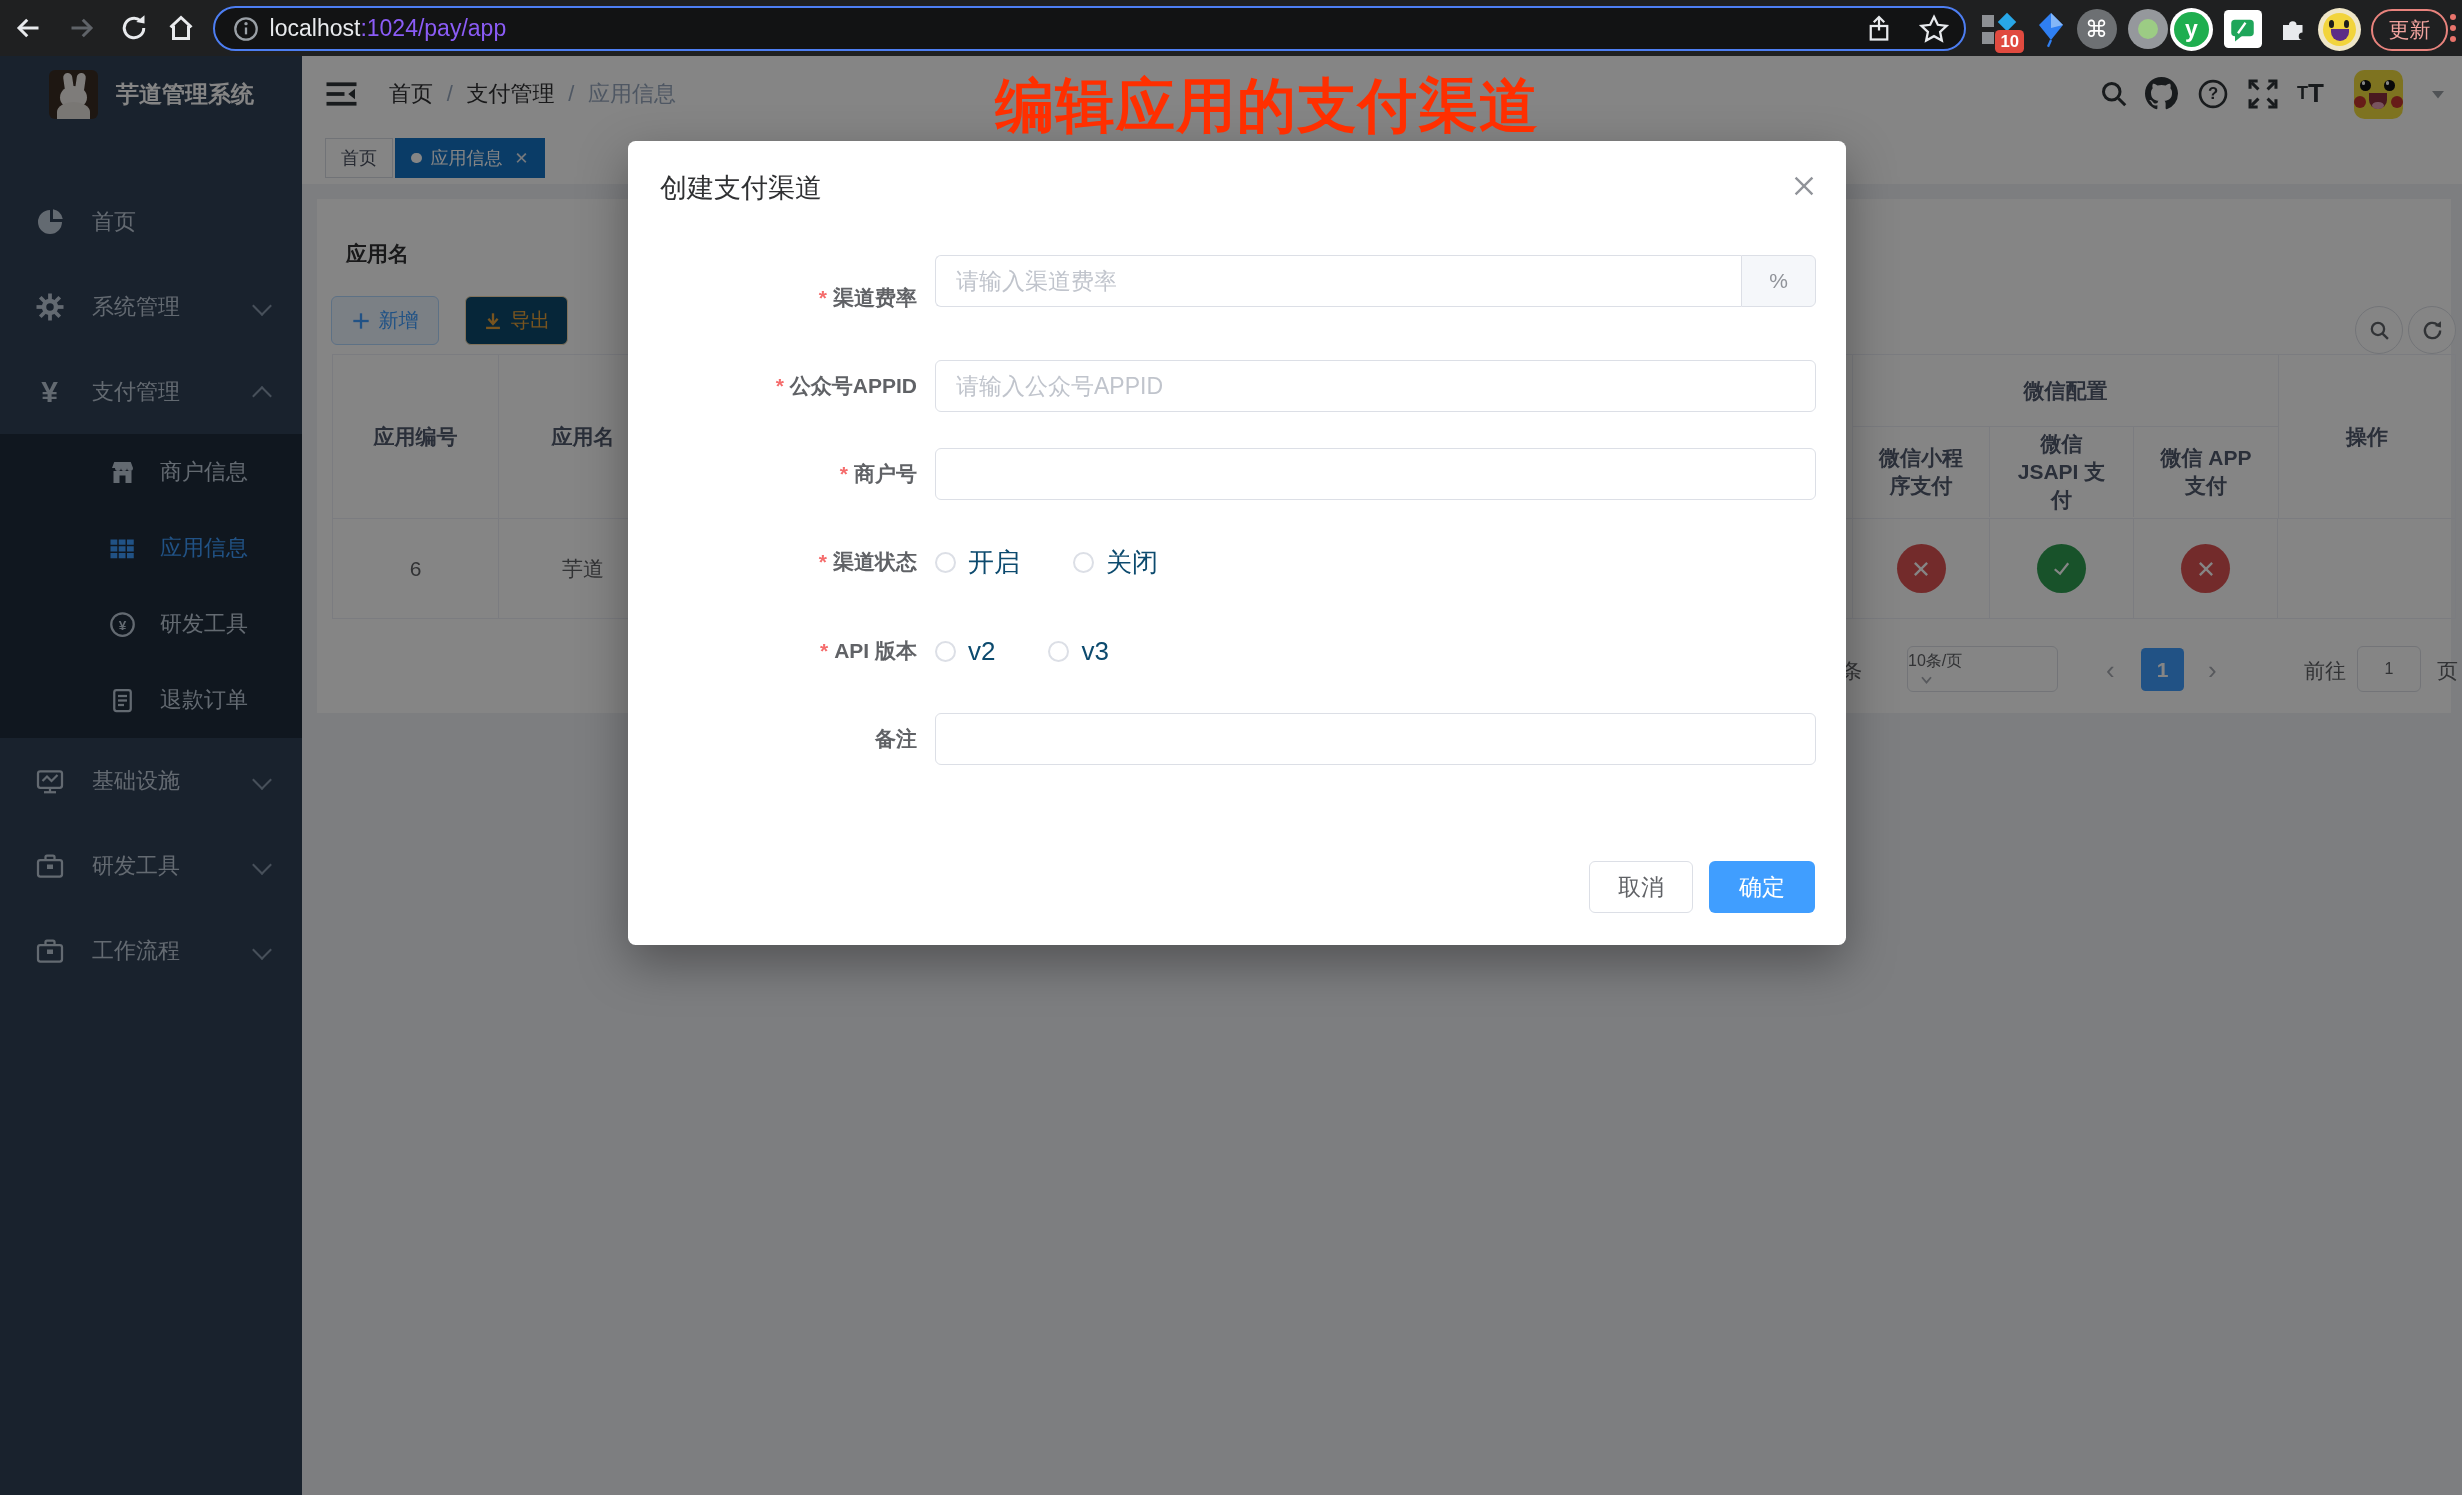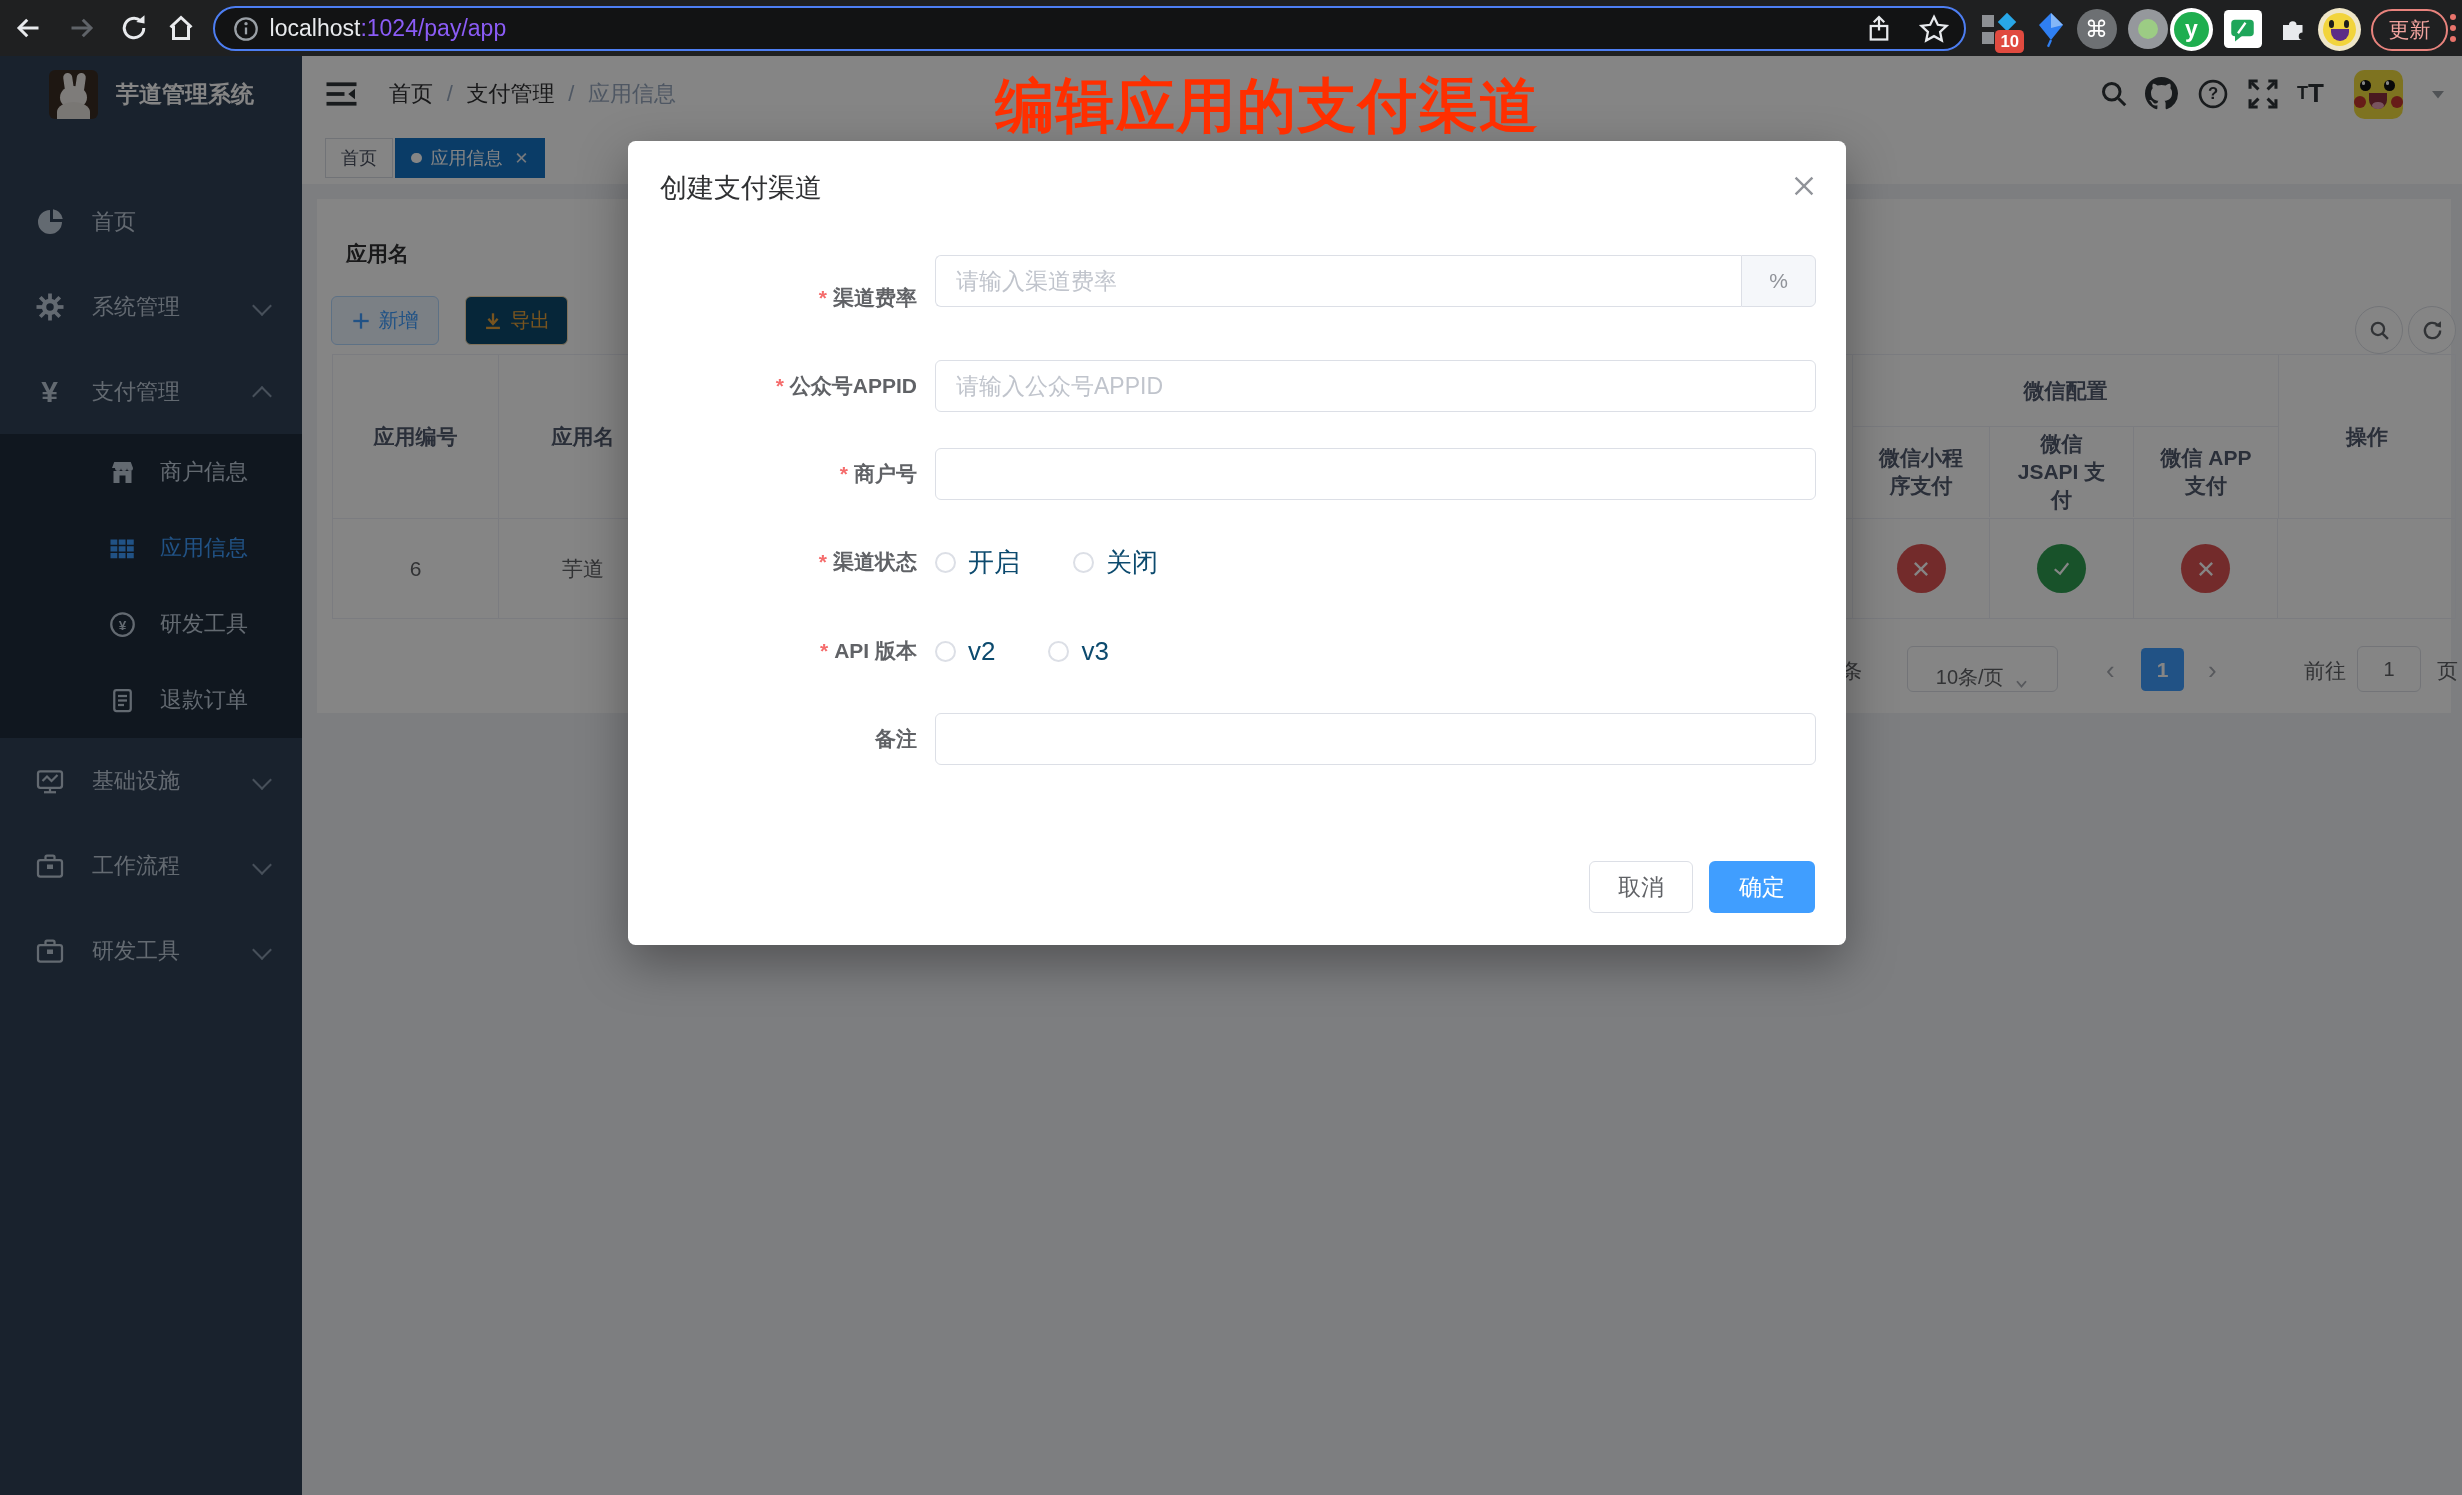--- a/index.html
+++ b/index.html
@@ -83,21 +83,21 @@
   .grp-bot .hc{padding:0 18px;}
   .td-row{display:flex;height:99px;color:#606266;}
   .tc{display:flex;align-items:center;justify-content:center;border-right:1.5px solid #ebeef5;box-sizing:border-box;}
   .stc{width:49px;height:49px;border-radius:50%;display:flex;align-items:center;justify-content:center;}
   .stc.err{background:#dd5353;} .stc.ok{background:#2f9e52;}
   .alink{display:flex;align-items:center;color:#409EFF;font-size:21px;cursor:pointer;}
   .alink svg{margin-right:6px;}
 
   .pg-item{position:absolute;font-size:21px;color:#606266;}
   .pg-box{position:absolute;border:1.5px solid #dcdfe6;border-radius:6px;box-sizing:border-box;display:flex;
-          align-items:flex-end;justify-content:center;font-size:20px;color:#606266;background:#fff;}
+          align-items:flex-start;justify-content:center;font-size:16px;color:#606266;background:#fff;flex-direction:column;}
   .pg-cur{position:absolute;width:43px;height:43px;background:#409EFF;color:#fff;border-radius:4.6px;display:flex;
           align-items:center;justify-content:center;font-size:21px;font-weight:700;}
   .pg-arrow{position:absolute;font-size:26px;color:#a8abb2;top:456px;cursor:pointer;}
 
   
   .overlay{position:absolute;left:0;top:56px;width:2462px;height:1439px;background:rgba(0,0,0,0.48);z-index:40;}
   .modal{position:absolute;left:628px;top:141px;width:1218px;height:804px;background:#fff;border-radius:7.6px;
          box-shadow:0 18px 49px rgba(0,0,0,.35);z-index:50;}
   .m-title{position:absolute;left:32px;top:29px;font-size:27px;color:#303133;}
   .m-close{position:absolute;right:29px;top:32px;cursor:pointer;}
@@ -346,32 +346,32 @@
     <i class="chev down"></i>
   </div>
   <div class="m-item">
     <span class="mi">
       <svg width="30" height="30" viewBox="0 0 40 40">
           <rect x="4" y="12" width="32" height="22" rx="3" fill="none" stroke="#bfcbd9" stroke-width="3"></rect>
           <path d="M14 12 V8 a2 2 0 0 1 2-2 h8 a2 2 0 0 1 2 2 v4" fill="none" stroke="#bfcbd9" stroke-width="3"></path>
           <rect x="16" y="18" width="8" height="6" fill="#bfcbd9"></rect>
         </svg>
     </span>
-    <span>工作流程</span>
+    <span>研发工具</span>
     <i class="chev down"></i>
   </div>
   <div class="m-item">
     <span class="mi">
       <svg width="30" height="30" viewBox="0 0 40 40">
           <rect x="4" y="12" width="32" height="22" rx="3" fill="none" stroke="#bfcbd9" stroke-width="3"></rect>
           <path d="M14 12 V8 a2 2 0 0 1 2-2 h8 a2 2 0 0 1 2 2 v4" fill="none" stroke="#bfcbd9" stroke-width="3"></path>
           <rect x="16" y="18" width="8" height="6" fill="#bfcbd9"></rect>
         </svg>
     </span>
-    <span>研发工具</span>
+    <span>工作流程</span>
     <i class="chev down"></i>
   </div>
 </div>
 
 <div class="navbar">
   <span class="nb-ic" style="left:23px">
     <svg width="33" height="30" viewBox="0 0 44 40">
         <line x1="2" y1="7" x2="42" y2="7" stroke="#2f3438" stroke-width="5"></line>
         <line x1="2" y1="20" x2="26" y2="20" stroke="#2f3438" stroke-width="5"></line>
         <polygon points="40,13 31,20 40,27" fill="#2f3438"></polygon>

